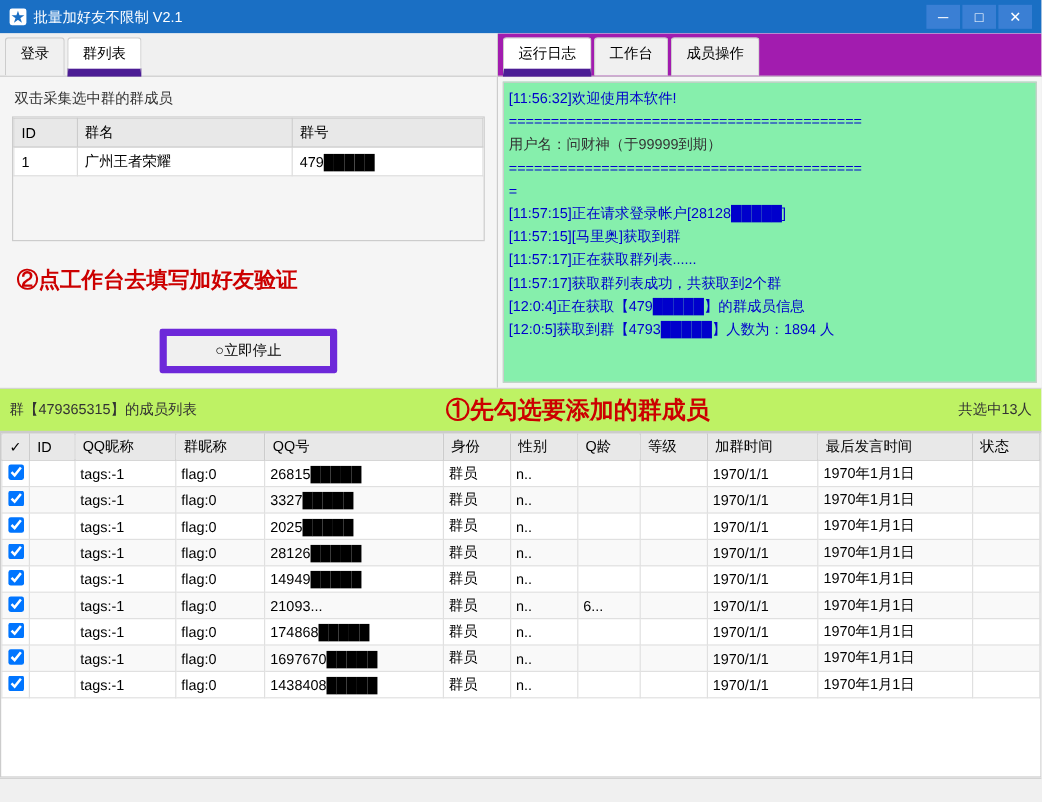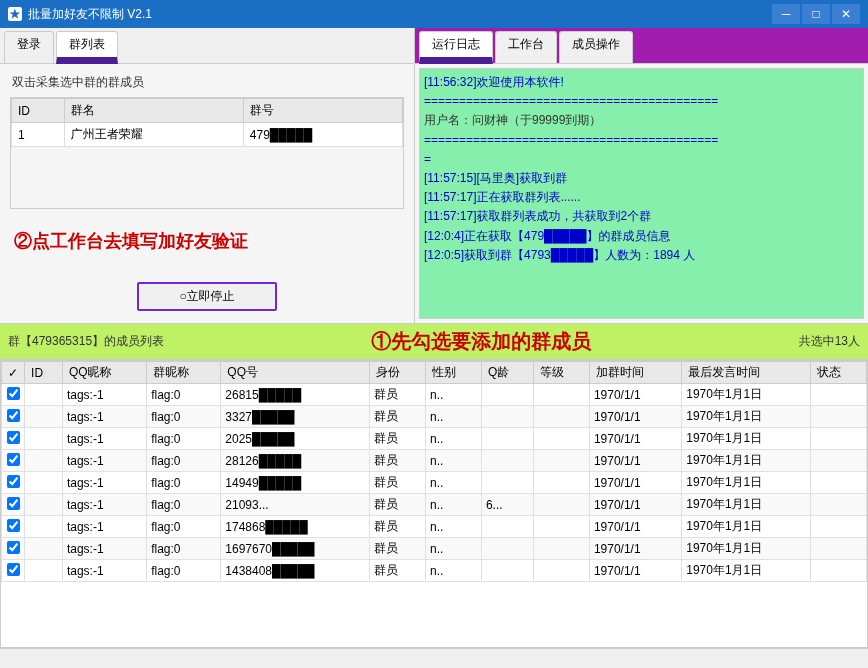--- a/index.html
+++ b/index.html
@@ -105,21 +105,21 @@
       line-height: 1.4;
     }
 
     .stop-btn-area {
       padding: 8px;
       display: flex;
       justify-content: center;
     }
     .stop-btn {
       padding: 4px 40px;
-      border: 2px solid #6d28d9;
+      border: 6px solid #6d28d9;
       background: #f0f0f0;
       cursor: pointer;
       border-radius: 2px;
     }
 
     
     .right-panel {
       flex: 1;
       display: flex;
       flex-direction: column;
@@ -282,20 +282,21 @@
         <div class="tab">工作台</div>
         <div class="tab">成员操作</div>
       </div>
 
       <div class="log-area">
         <div class="log-line">[11:56:32]欢迎使用本软件!</div>
         <div class="log-line separator">==========================================</div>
         <div class="log-line black">用户名：问财神（于99999到期）</div>
         <div class="log-line separator">==========================================</div>
         <div class="log-line">=</div>
+        <div class="log-line">[11:57:15]正在请求登录帐户[28128█████]</div>
         <div class="log-line">[11:57:15][马里奥]获取到群</div>
         <div class="log-line">[11:57:17]正在获取群列表......</div>
         <div class="log-line">[11:57:17]获取群列表成功，共获取到2个群</div>
         <div class="log-line">[12:0:4]正在获取【479█████】的群成员信息</div>
         <div class="log-line">[12:0:5]获取到群【4793█████】人数为：1894 人</div>
       </div>
     </div>
 
   </div>
 

